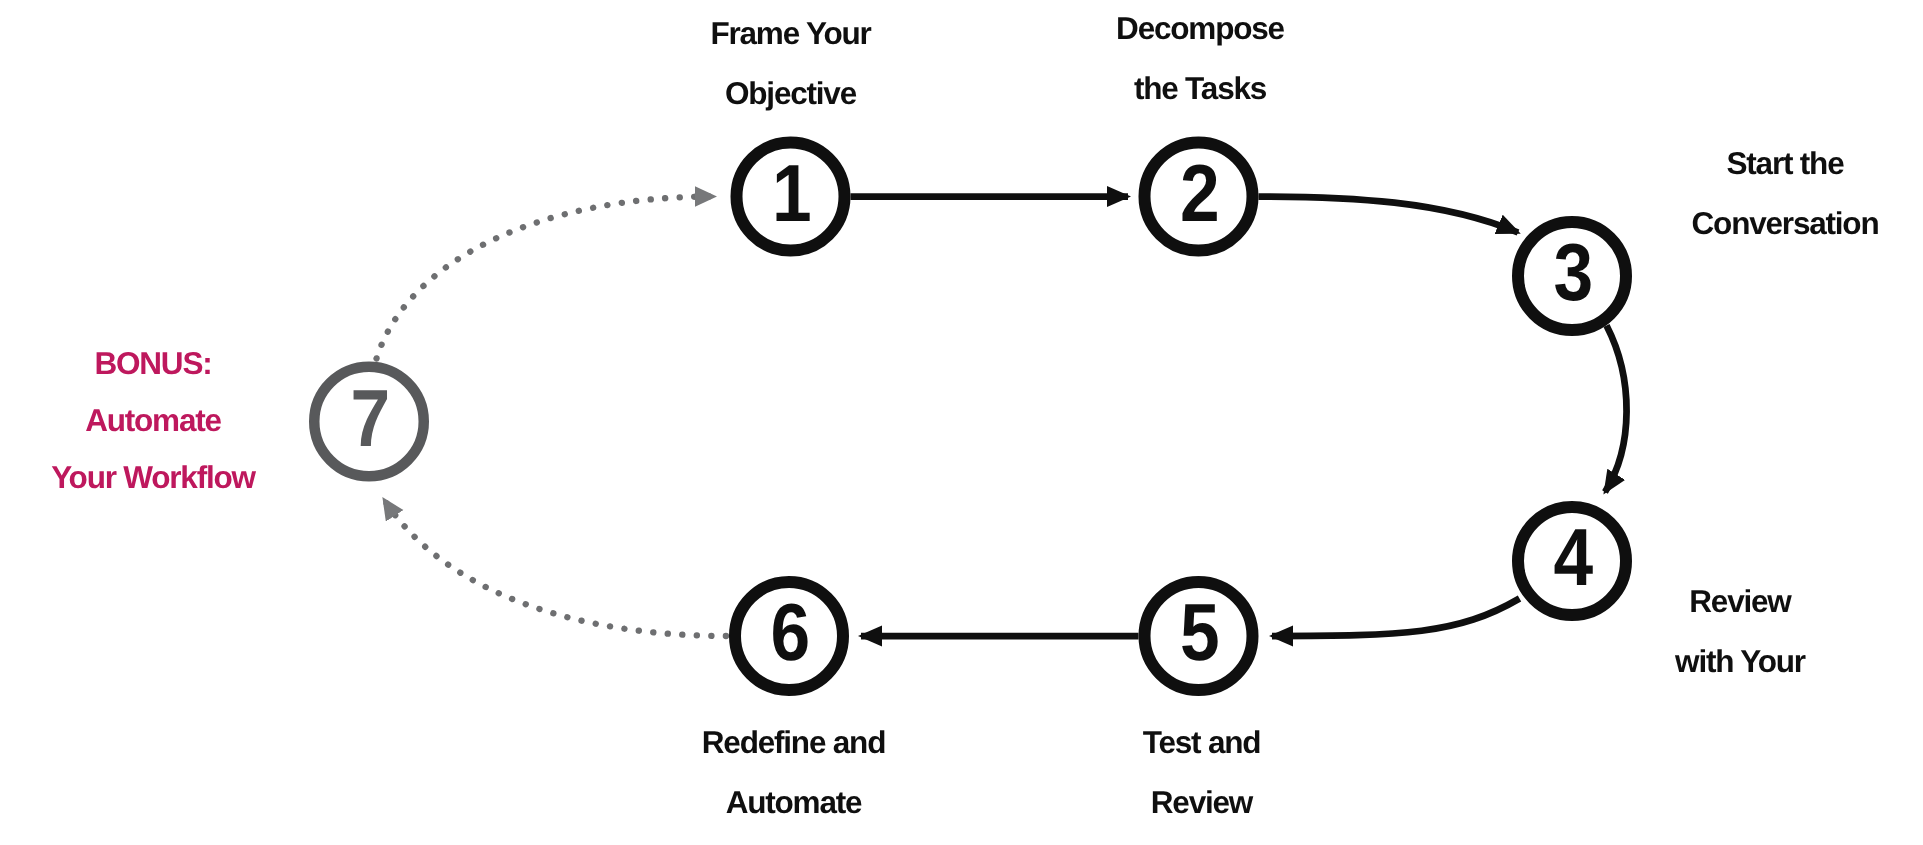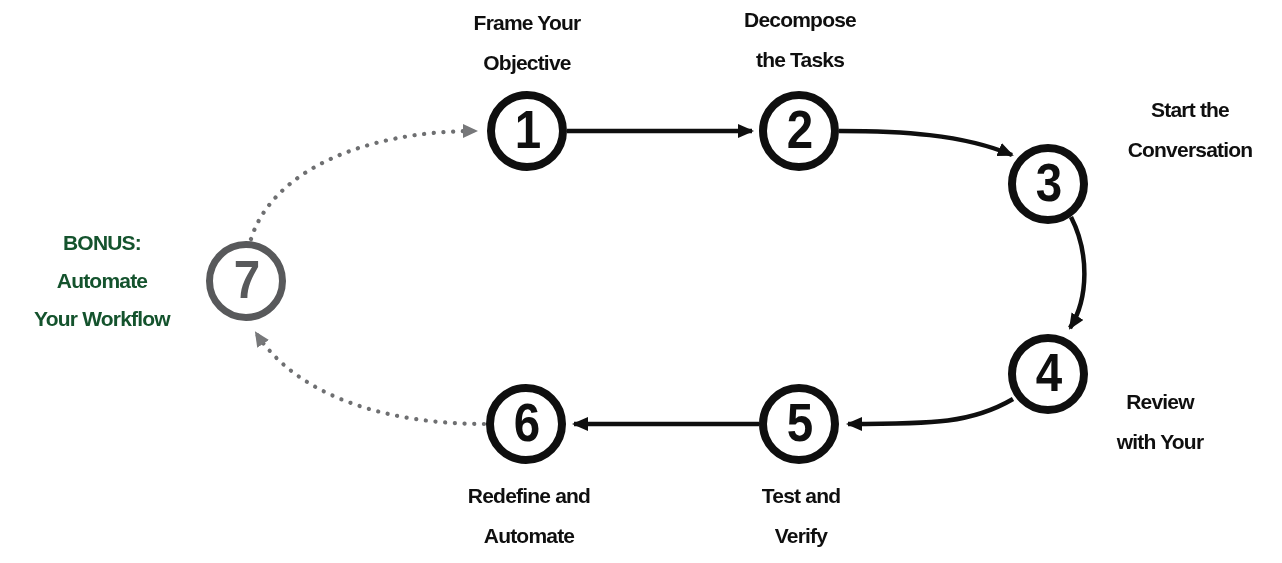--- a/index.html
+++ b/index.html
@@ -55,21 +55,21 @@
     transform: translateX(-50%);
     font-weight: 700;
     font-size: 21px;
     line-height: 40px;
     letter-spacing: -0.8px;
     text-align: center;
     white-space: pre-line;
     color: #0f0f0f;
   }
   .label.bonus {
-    color: #14532d;
+    color: #be185d;
     line-height: 38px;
   }
 </style>
 </head>
 <body>
 
 <div id="canvas">
 
   <svg id="connector-layer" viewBox="0 0 1282 563" xmlns="http://www.w3.org/2000/svg">
     <defs>
@@ -115,20 +115,20 @@
 
   <div class="label" style="left:527px; top:3px;">Frame Your
 Objective</div>
   <div class="label" style="left:800px; top:0px;">Decompose
 the Tasks</div>
   <div class="label" style="left:1190px; top:90px;text-align:center;">Start the
 Conversation</div>
   <div class="label" style="left:1160px; top:382px;">Review
 with Your</div>
   <div class="label" style="left:801px; top:476px;">Test and
-Verify</div>
+Review</div>
   <div class="label" style="left:529px; top:476px;">Redefine and
 Automate</div>
   <div class="label bonus" style="left:102px; top:224px;">BONUS:
 Automate
 Your Workflow</div>
 
 </div>
 
 </body></html>

